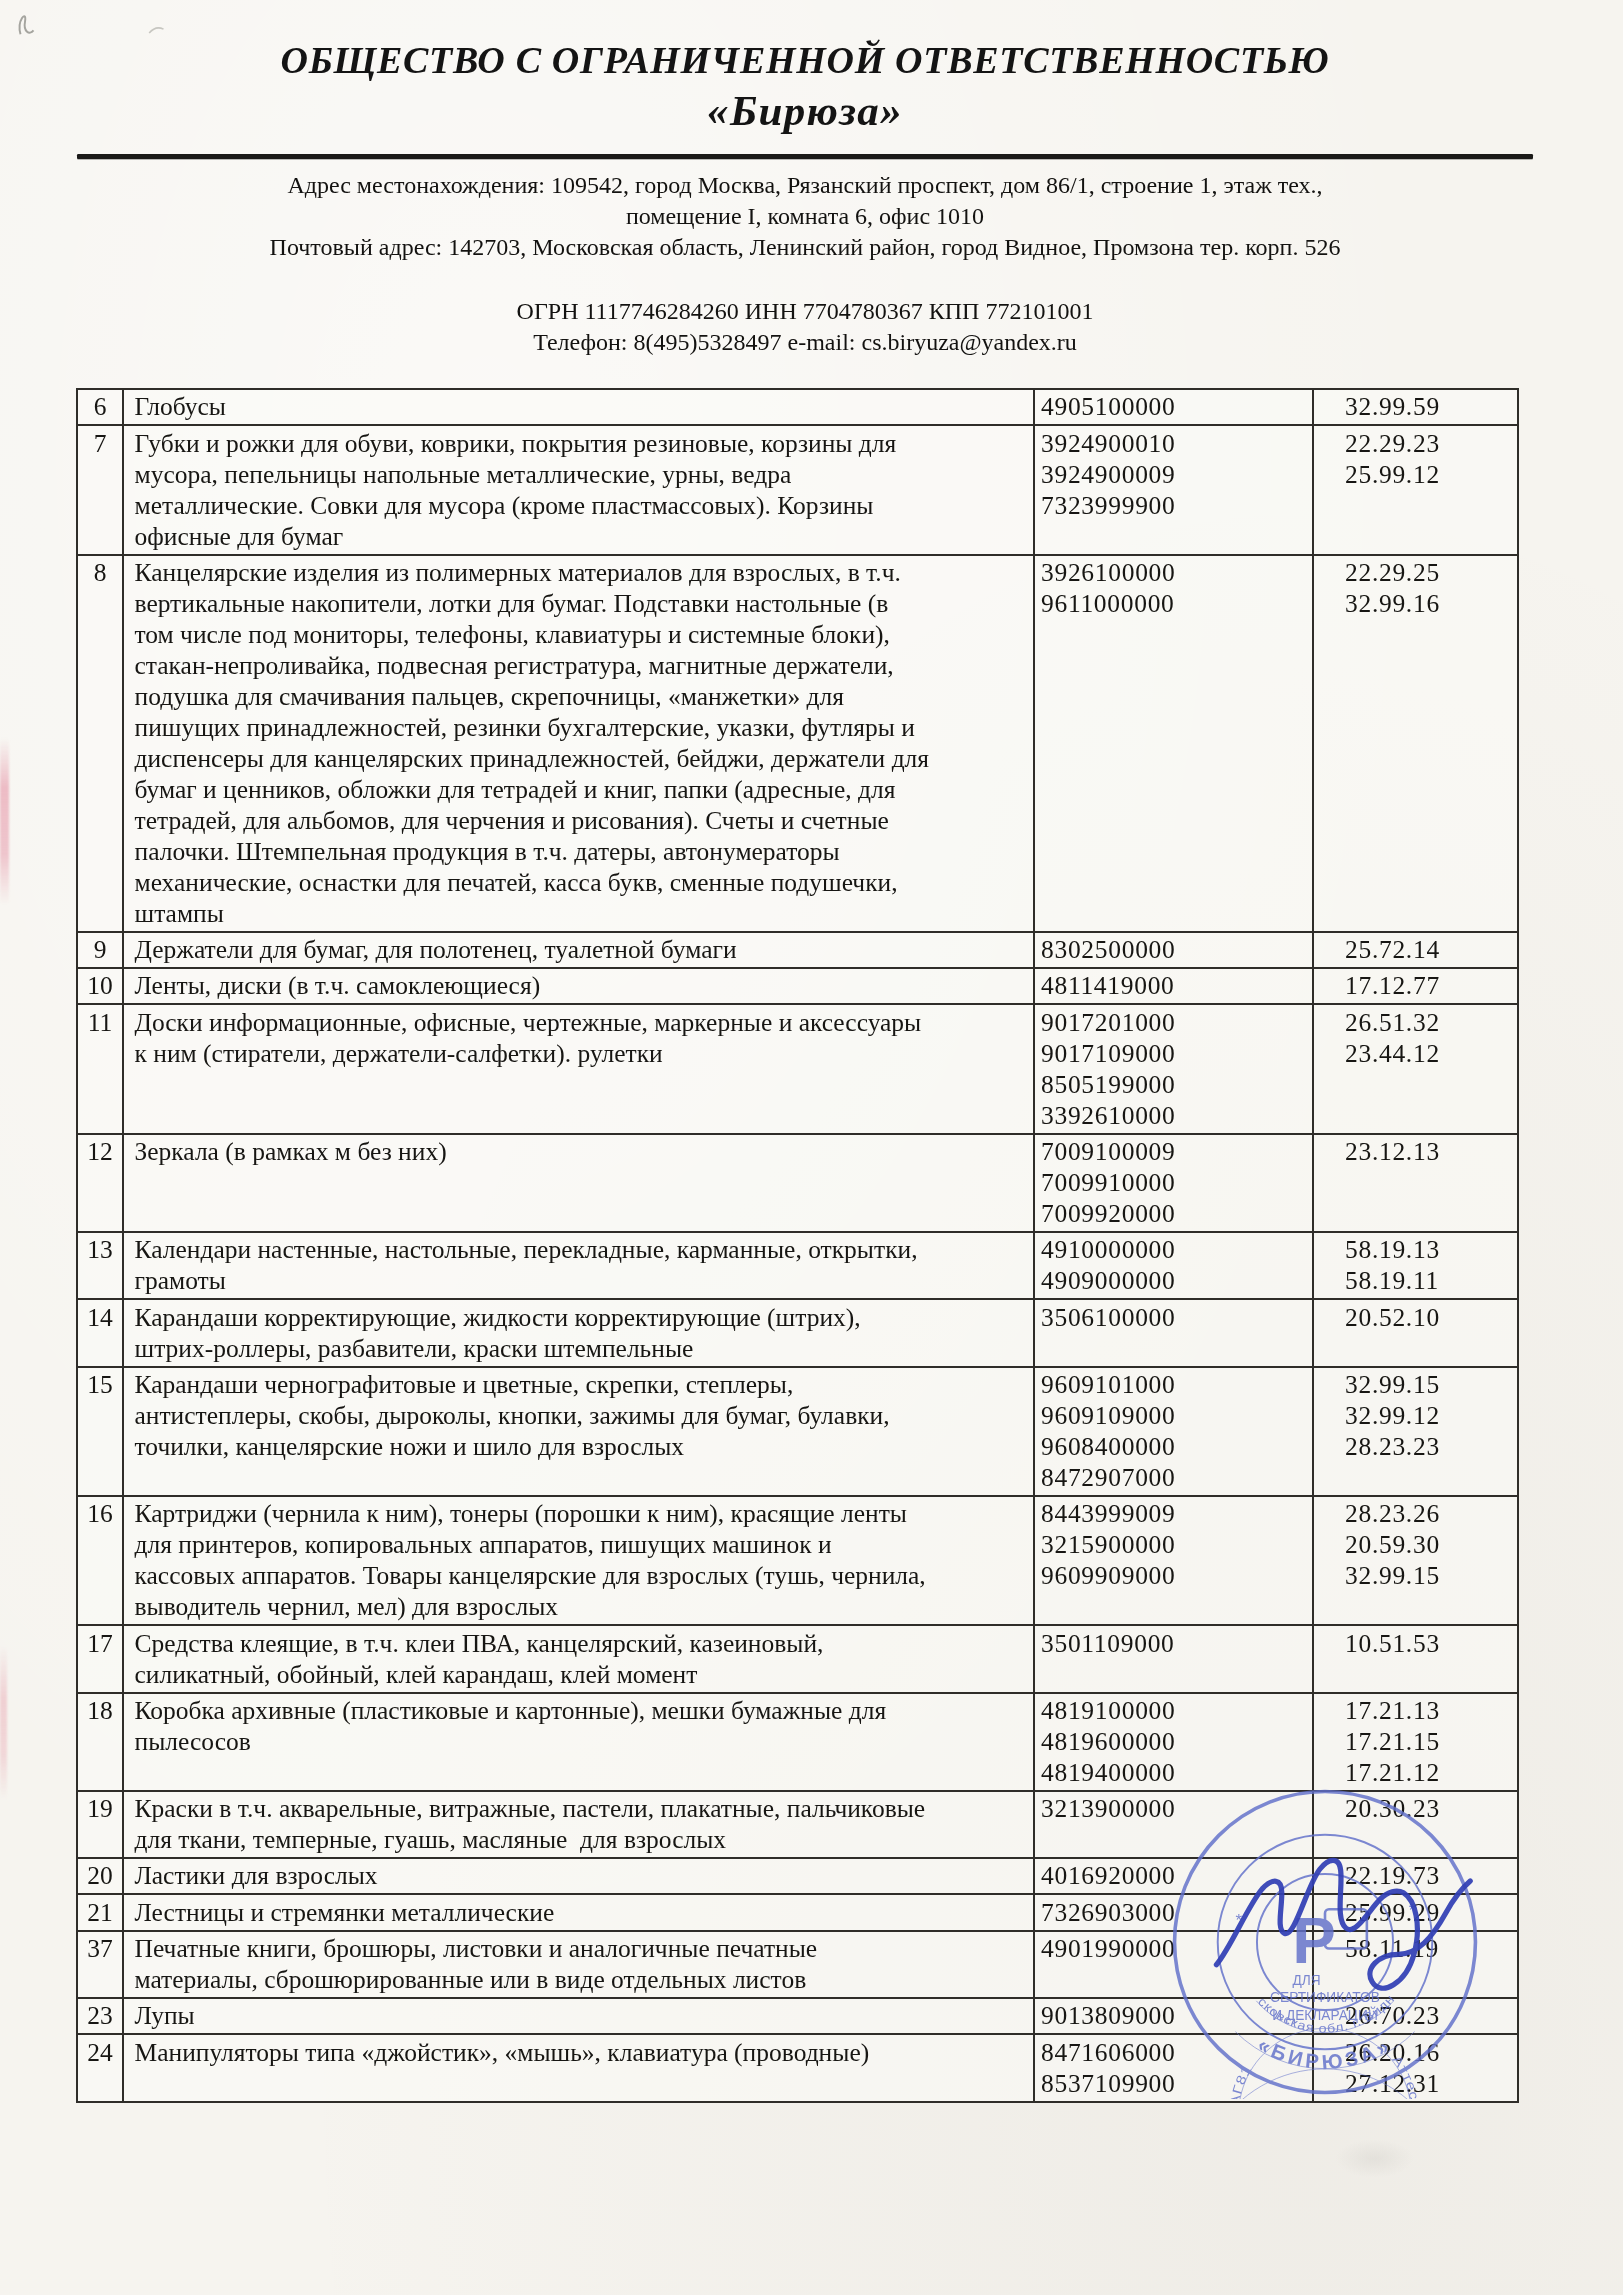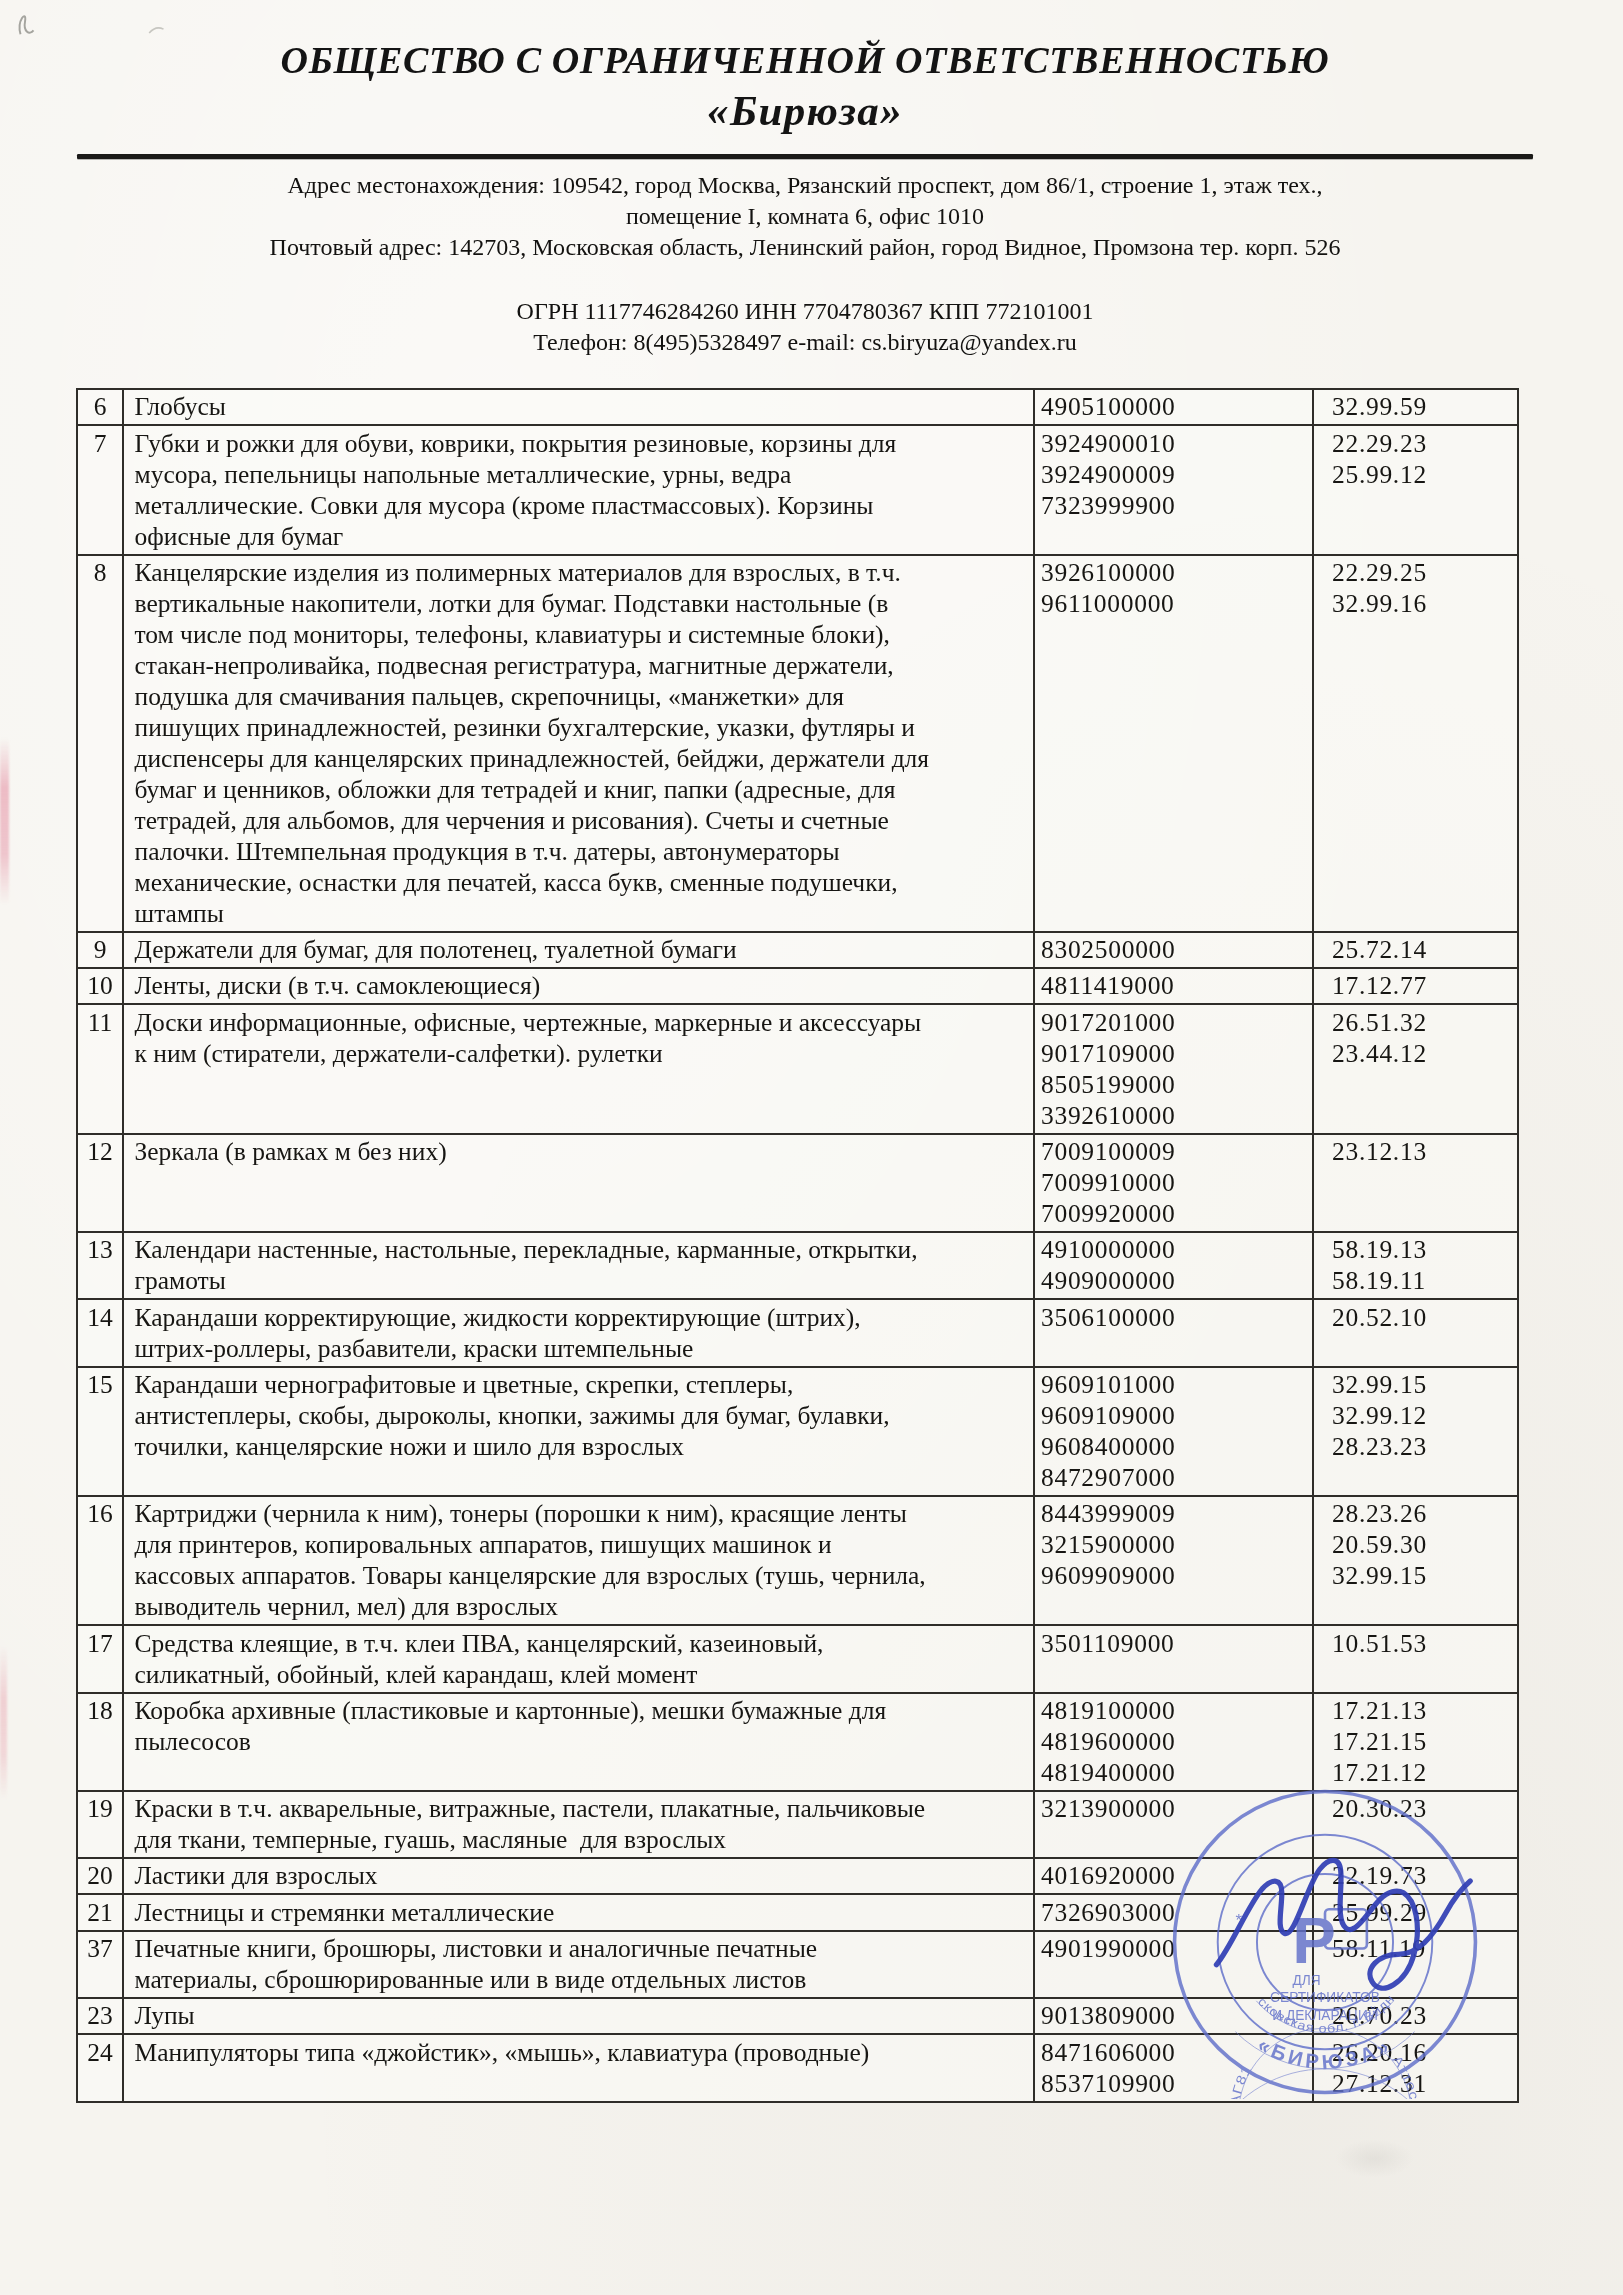--- a/index.html
+++ b/index.html
@@ -36,21 +36,21 @@
     font-size:25.5px;line-height:31px;color:#171613;
     background:rgba(252,251,247,.55);
   }
   td{
     border:2px solid #2f2d29;border-top-width:2.6px;border-bottom-width:2.6px;
     vertical-align:top;padding:1.3px 5.2px 2px;
   }
   td.c-num{text-align:center;padding-top:1.3px;}
   td.c-desc{padding-left:10.5px;white-space:pre-wrap;}
   td.c-code{padding-left:6px;letter-spacing:0.7px;white-space:pre-line;}
-  td.c-okpd{padding-left:18px;letter-spacing:0.7px;white-space:pre-line;}
+  td.c-okpd{padding-left:31px;letter-spacing:0.7px;white-space:pre-line;}
   .stamp-svg{position:absolute;left:1168px;top:1785px;width:314px;height:314px;
     filter:blur(0.5px);opacity:.82;}
   .sig-svg{position:absolute;left:1185px;top:1826px;width:314px;height:203px;
     filter:blur(0.3px);opacity:.93;}
   .artifact{position:absolute;pointer-events:none;}
   .pink-streak1{left:0;top:738px;width:8.5px;height:167px;
     background:linear-gradient(to bottom, rgba(232,150,170,0), rgba(228,140,160,.55) 30%, rgba(228,140,160,.45) 70%, rgba(232,150,170,0));
     filter:blur(1.3px);}
   .pink-streak2{left:0;top:1646px;width:7.2px;height:154px;
     background:linear-gradient(to bottom, rgba(232,150,170,0), rgba(230,150,165,.38) 35%, rgba(230,150,165,.3) 70%, rgba(232,150,170,0));

